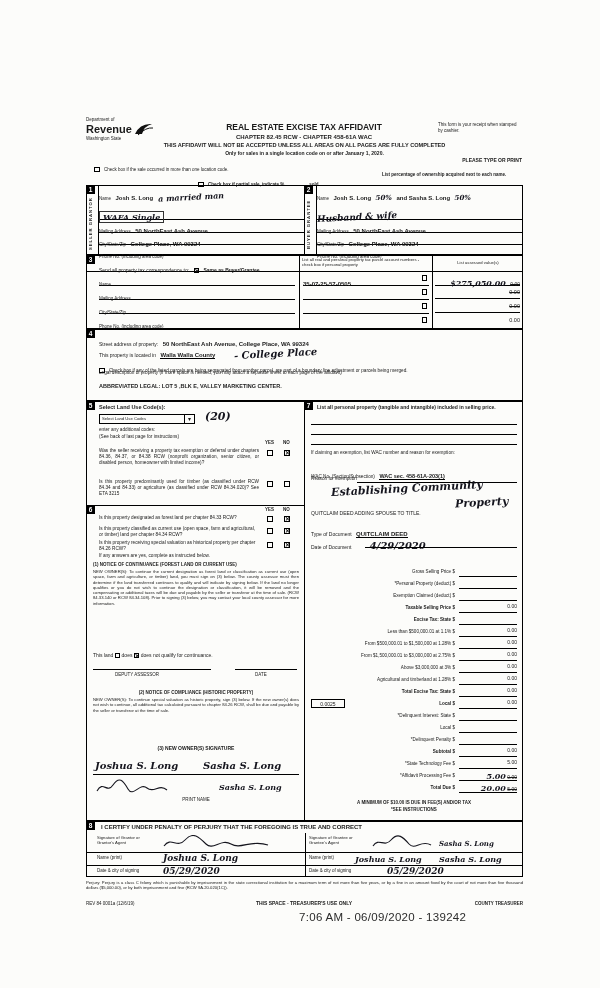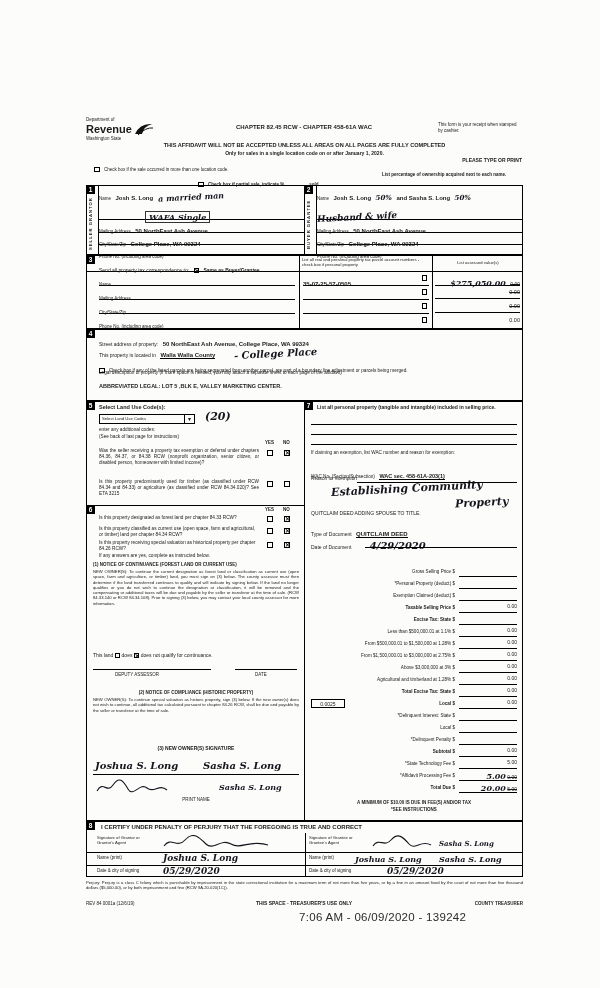--- a/index.html
+++ b/index.html
@@ -45,20 +45,21 @@
       <span style="font-size:11px;font-weight:bold;">Revenue</span>
       <svg width="20" height="13" viewBox="0 0 20 13">
         <path d="M1 11 Q6 0 18 1 Q10 3 8 11 Z" fill="#111"></path>
         <path d="M4 12 Q12 4 19 5" stroke="#111" stroke-width="1" fill="none"></path>
       </svg>
     </div>
     <div class="t45">Washington State</div>
   </div>
 
   <div class="abs c" style="left:90px;top:7px;width:256px;">
+    <div class="b" style="font-size:8.5px;">REAL ESTATE EXCISE TAX AFFIDAVIT</div>
     <div class="b t6" style="margin-top:2px;">CHAPTER 82.45 RCW - CHAPTER 458-61A WAC</div>
   </div>
 
   <div class="abs t45" style="left:352px;top:7px;width:84px;">This form is your receipt when stamped by cashier.</div>
 
   <div class="abs c b" style="left:0;top:27px;width:437px;font-size:5.6px;">THIS AFFIDAVIT WILL NOT BE ACCEPTED UNLESS ALL AREAS ON ALL PAGES ARE FULLY COMPLETED</div>
   <div class="abs c b t5" style="left:0;top:35px;width:437px;">Only for sales in a single location code on or after January 1, 2020.</div>
   <div class="abs b t5 r" style="left:352px;top:42px;width:84px;">PLEASE TYPE OR PRINT</div>
 
   <div class="abs" style="left:8px;top:42px;width:145px;">
@@ -77,21 +78,21 @@
   <div class="abs box" style="left:0;top:70px;width:219px;height:70px;">
     <div class="secnum" style="left:-1px;top:-1px;">1</div>
     <div class="side">
           <span>SELLER GRANTOR</span>
         </div>
     <div class="abs" style="left:12px;top:0;width:205px;height:33px;border-bottom:1px solid #000;">
       <span class="t45">Name</span>
       <span class="t6 b">Josh S. Long</span>
       <span class="hand h8 tilt">a married man</span>
       <div style="margin-top:2px;">
-        <span class="hand h8" style="border:1px solid #333;padding:0 3px;margin-left:46px;">WAFA Single</span>
+        <span class="hand h8" style="border:1px solid #333;padding:0 3px;">WAFA Single</span>
       </div>
     </div>
     <div class="abs" style="left:12px;top:33px;width:205px;height:13px;border-bottom:1px solid #000;">
       <span class="t45">Mailing Address</span>
       <span class="t6 b">50 NorthEast Ash Avenue</span>
     </div>
     <div class="abs" style="left:12px;top:46px;width:205px;height:12px;border-bottom:1px solid #000;">
       <span class="t45">City/State/Zip</span>
       <span class="t6 b">College Place, WA 99324</span>
     </div>

